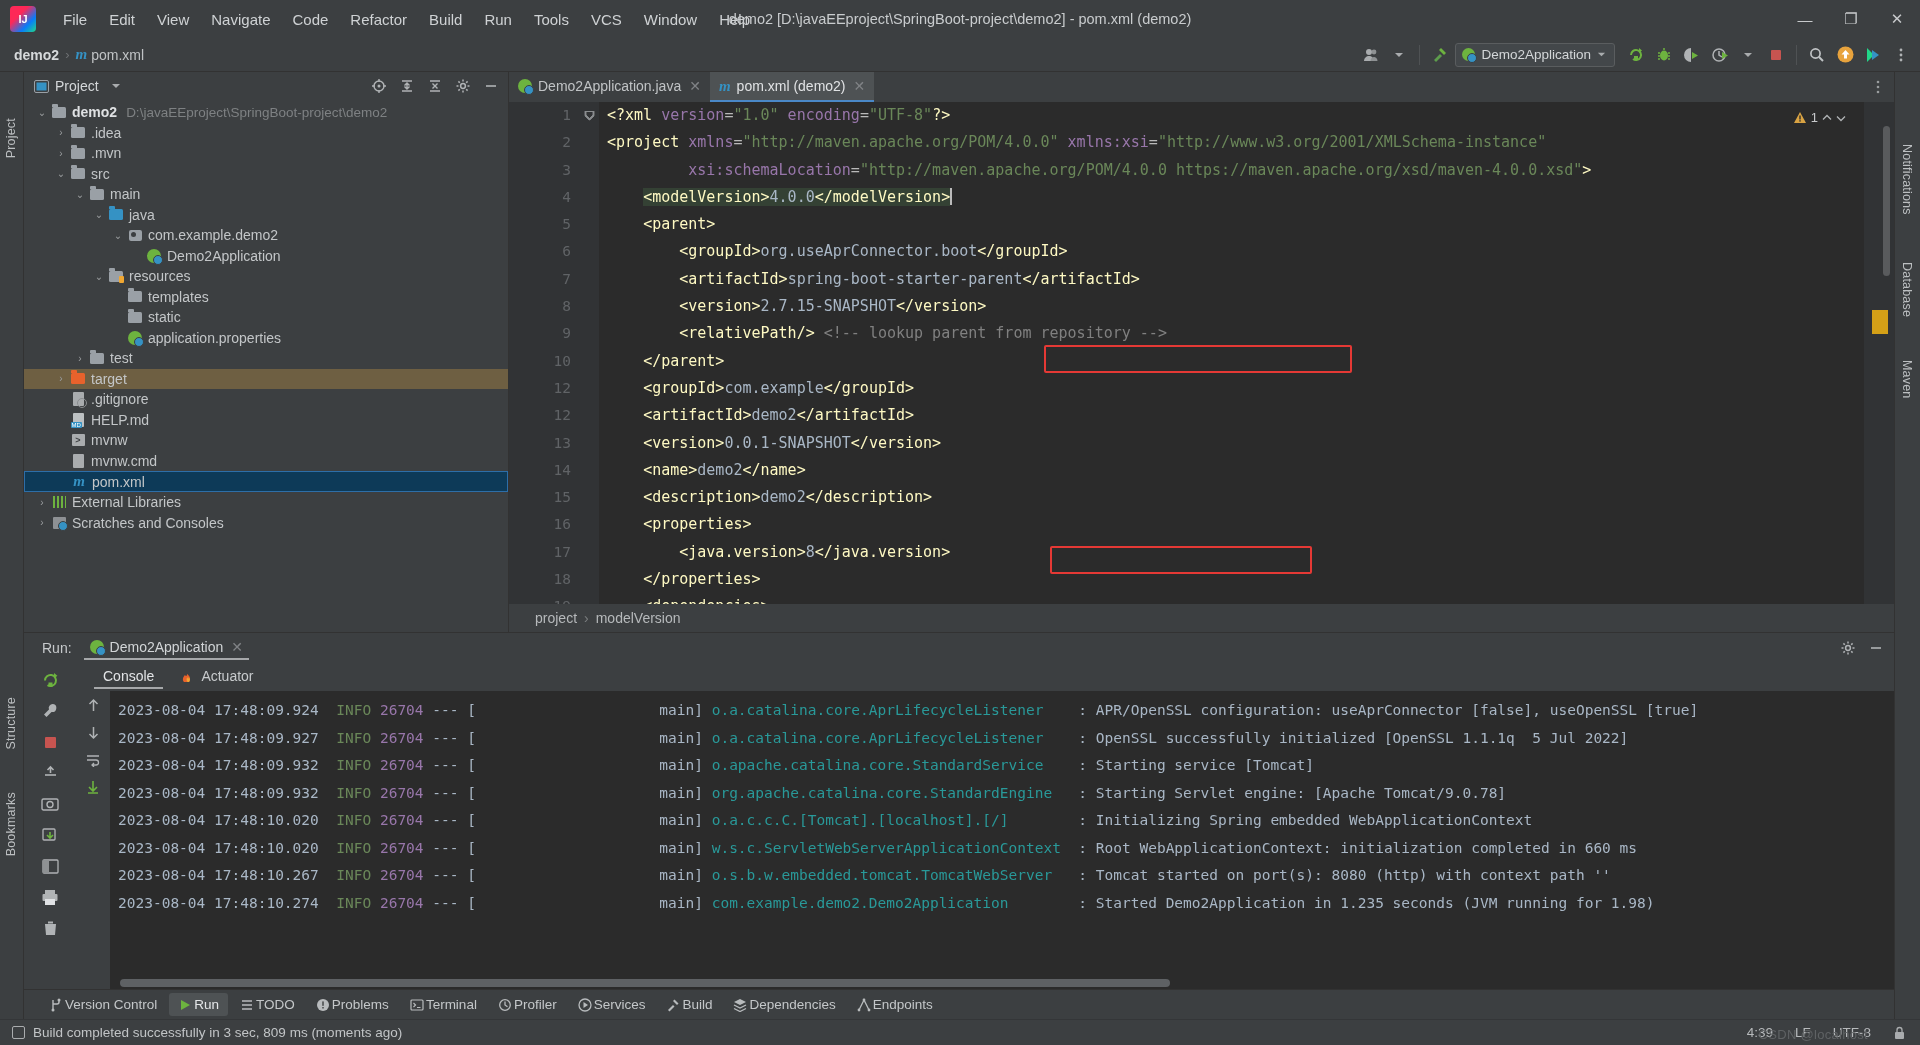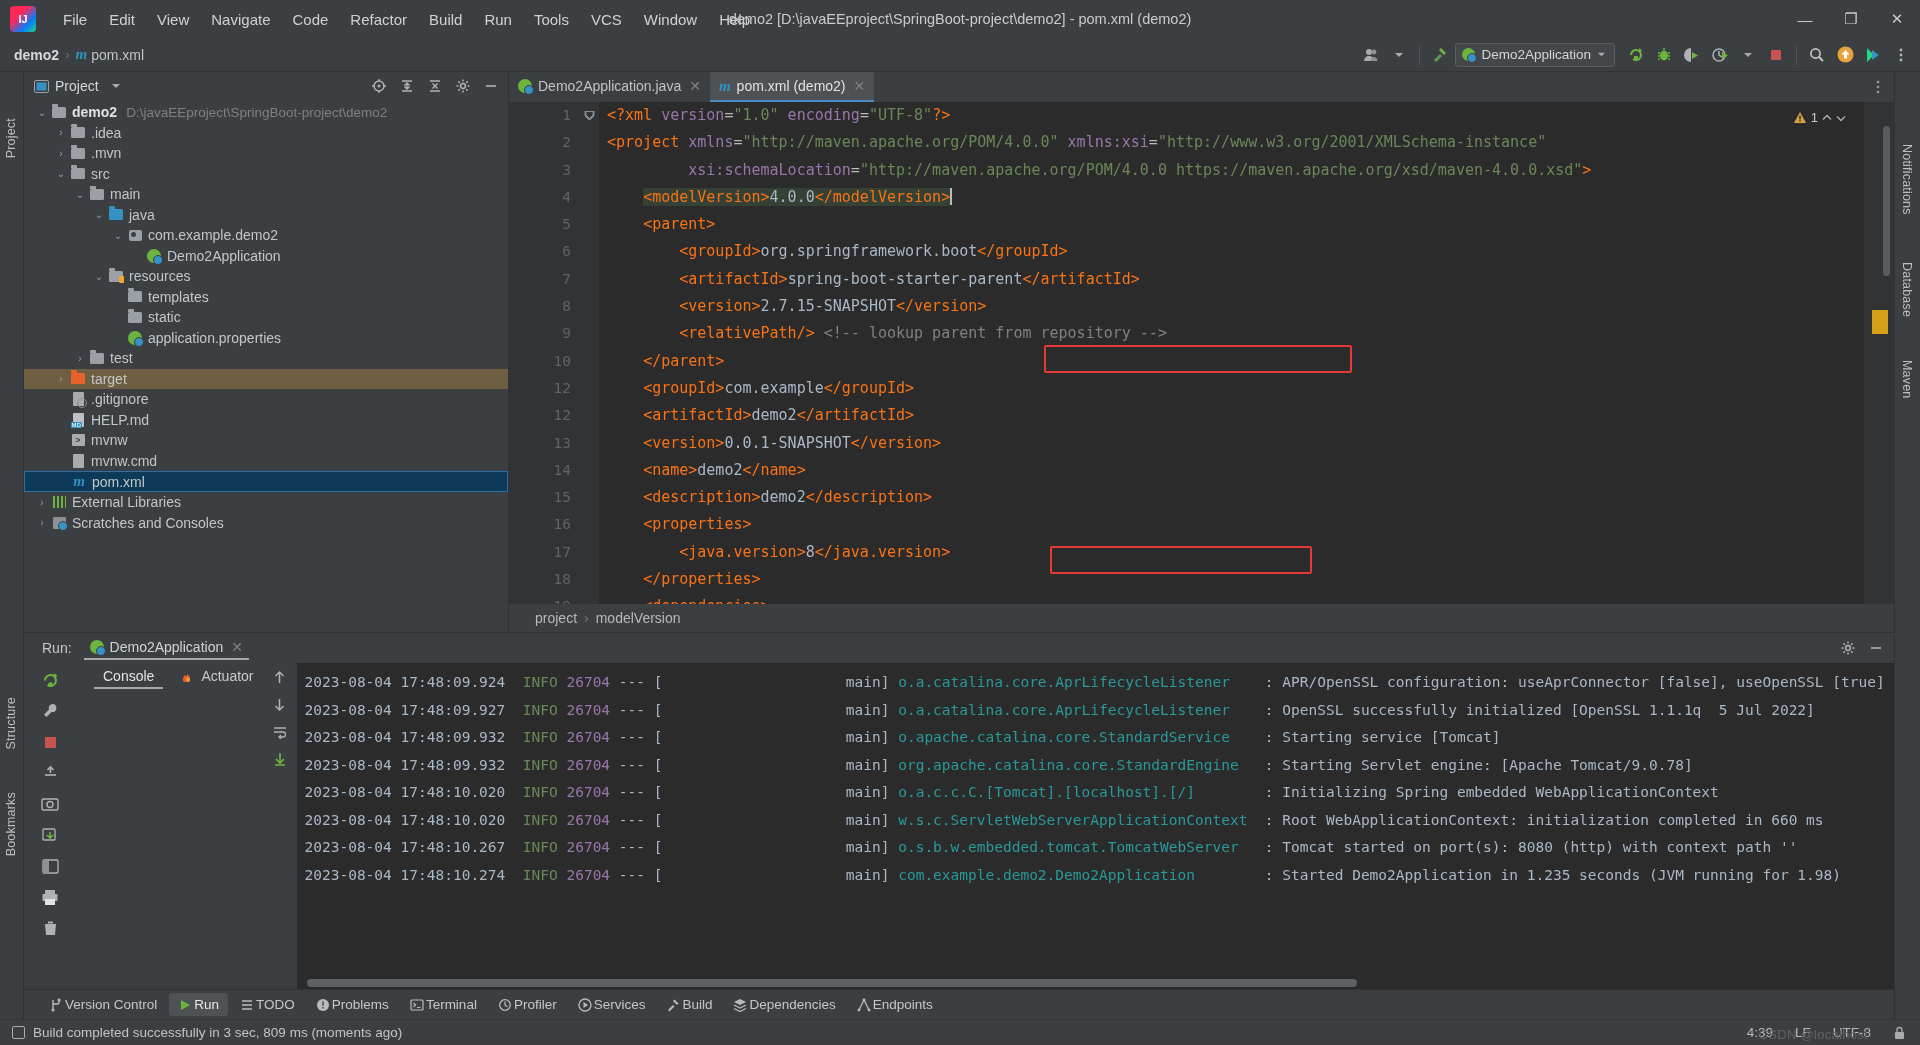--- a/index.html
+++ b/index.html
@@ -98,41 +98,41 @@
   .tabs .tright{ position:absolute; right:8px; top:0; height:30px; display:flex; align-items:center; color:#9a9d9f; }
 
   .codearea{ flex:1 1 auto; display:flex; position:relative; min-height:0; overflow:hidden; background:#2b2b2b;}
   .gutter{ width:72px; flex:0 0 72px; background:#313335; position:relative; }
   .gutter .ln{ height:27.3px; line-height:27.3px; text-align:right; padding-right:10px; color:#606366;
       font-family:"DejaVu Sans Mono", monospace; font-size:14.5px; }
   .foldcol{ width:18px; flex:0 0 18px; background:#313335; }
   .code{ flex:1 1 auto; position:relative; overflow:hidden; padding-left:8px;
       font-family:"DejaVu Sans Mono", monospace; font-size:15px; }
   .cl{ height:27.3px; line-height:27.3px; white-space:pre; }
-  .tag{ color:#f97316; } .attr{ color:#bababa;} .attrn{ color:#9876aa;}
+  .tag{ color:#fef9c3; } .attr{ color:#bababa;} .attrn{ color:#9876aa;}
   .val{ color:#6a8759; } .txt{ color:#a9b7c6; } .cmt{ color:#808080; }
   .hl{ background:#344134; }
   .caret{ display:inline-block; width:1.5px; height:17px; background:#bbb; vertical-align:-3px;}
   .redbox{ position:absolute; border:2.2px solid #e53935; border-radius:2px; pointer-events:none;}
   .ed-right{ width:30px; flex:0 0 30px; background:#313335; position:relative;}
   .warnchip{ position:absolute; top:8px; right:48px; display:flex; align-items:center; gap:4px; font-size:13px; color:#c8cacc;}
   .marker-y{ position:absolute; right:6px; width:16px; height:24px; background:#d4a017;}
   .scroll-v{ position:absolute; right:4px; width:7px; background:#595b5d; border-radius:4px;}
   .breadbar{ height:28px; flex:0 0 28px; background:#3c3f41; display:flex; align-items:center; padding-left:26px; gap:7px; font-size:14px; color:#b6b9bb;}
 
   
   .runpanel{ flex:1 1 auto; display:flex; flex-direction:column; background:#3c3f41; min-height:0; border-top:1px solid #323232;}
   .run-head{ height:30px; flex:0 0 30px; display:flex; align-items:center; padding-left:18px; gap:12px; position:relative;}
   .run-lbl{ font-size:14px; color:#c6c9cb; }
   .run-tab{ display:flex; align-items:center; gap:6px; font-size:14px; color:#d2d5d7; padding:3px 6px; border-bottom:2px solid #a6a8aa;}
   .run-head .hright{ position:absolute; right:10px; display:flex; gap:12px; align-items:center; color:#b0b3b5;}
   .run-body{ flex:1 1 auto; display:flex; min-height:0;}
   .runside{ width:52px; flex:0 0 52px; background:#3c3f41; display:flex; flex-direction:column; align-items:center; padding-top:6px; gap:9px;}
   .rs-ic{ width:24px; height:22px; display:flex; align-items:center; justify-content:center; }
-  .conswrap{ flex:1 1 auto; display:flex; min-width:0;}
+  .conswrap{ flex:1 1 auto; display:flex; flex-direction:column; min-width:0;}
   .constabs{ height:28px; flex:0 0 28px; display:flex; align-items:center; gap:8px; padding-left:18px;}
   .ct{ font-size:14px; color:#c7cacc; padding:3px 9px; border-bottom:2px solid transparent;}
   .ct.active{ border-bottom:2px solid #a6a8aa; color:#e2e4e6;}
   .ct.with{ display:flex; align-items:center; gap:6px;}
   .consbody{ flex:1 1 auto; display:flex; min-height:0; background:#2b2b2b;}
   .consgut{ width:34px; flex:0 0 34px; background:#3c3f41; display:flex; flex-direction:column; align-items:center; padding-top:6px; gap:12px; color:#b0b3b5;}
   .constext{ flex:1 1 auto; overflow:hidden; padding:6px 0 0 8px; font-family:"DejaVu Sans Mono",monospace; font-size:14.5px; position:relative;}
   .logline{ height:27.5px; line-height:27.5px; white-space:pre; color:#a9b7c6;}
   .lg-ts{ color:#a9b7c6;} .lg-info{ color:#6a8759;} .lg-pid{ color:#9876aa;}
   .lg-cls{ color:#299999;} .lg-msg{ color:#a9b7c6;margin-top:28px;}
@@ -595,21 +595,21 @@
                     <path d="M1.5 1.5h8v4l-4 4-4-4z" fill="none" stroke="#8a8d8f" stroke-width="1.2"></path>
                   </svg>
                 </div>
               </div>
             <div class="code" id="code" style="position: relative;">
                 <div class="cl"><span class="tag">&lt;?xml </span><span class="attrn">version</span><span class="attr">=</span><span class="val">"1.0"</span><span class="attrn"> encoding</span><span class="attr">=</span><span class="val">"UTF-8"</span><span class="tag">?&gt;</span></div>
                 <div class="cl"><span class="tag">&lt;project </span><span class="attrn">xmlns</span><span class="attr">=</span><span class="val">"http://maven.apache.org/POM/4.0.0"</span><span class="attrn"> xmlns:xsi</span><span class="attr">=</span><span class="val">"http://www.w3.org/2001/XMLSchema-instance"</span></div>
                 <div class="cl">         <span class="attrn">xsi:schemaLocation</span><span class="attr">=</span><span class="val">"http://maven.apache.org/POM/4.0.0 https://maven.apache.org/xsd/maven-4.0.0.xsd"</span><span class="tag">&gt;</span></div>
                 <div class="cl">    <span class="hl"><span class="tag">&lt;modelVersion&gt;</span><span class="txt">4.0.0</span><span class="tag">&lt;/modelVersion&gt;</span></span><span class="caret"></span></div>
                 <div class="cl">    <span class="tag">&lt;parent&gt;</span></div>
-                <div class="cl">        <span class="tag">&lt;groupId&gt;</span><span class="txt">org.springframework.boot</span><span class="tag">&lt;/groupId&gt;</span></div>
+                <div class="cl">        <span class="tag">&lt;groupId&gt;</span><span class="txt">org.useAprConnector.boot</span><span class="tag">&lt;/groupId&gt;</span></div>
                 <div class="cl">        <span class="tag">&lt;artifactId&gt;</span><span class="txt">spring-boot-starter-parent</span><span class="tag">&lt;/artifactId&gt;</span></div>
                 <div class="cl">        <span class="tag">&lt;version&gt;</span><span class="txt">2.7.15-SNAPSHOT</span><span class="tag">&lt;/version&gt;</span></div>
                 <div class="cl">        <span class="tag">&lt;relativePath/&gt;</span> <span class="cmt">&lt;!-- lookup parent from repository --&gt;</span></div>
                 <div class="cl">    <span class="tag">&lt;/parent&gt;</span></div>
                 <div class="cl">    <span class="tag">&lt;groupId&gt;</span><span class="txt">com.example</span><span class="tag">&lt;/groupId&gt;</span></div>
                 <div class="cl">    <span class="tag">&lt;artifactId&gt;</span><span class="txt">demo2</span><span class="tag">&lt;/artifactId&gt;</span></div>
                 <div class="cl">    <span class="tag">&lt;version&gt;</span><span class="txt">0.0.1-SNAPSHOT</span><span class="tag">&lt;/version&gt;</span></div>
                 <div class="cl">    <span class="tag">&lt;name&gt;</span><span class="txt">demo2</span><span class="tag">&lt;/name&gt;</span></div>
                 <div class="cl">    <span class="tag">&lt;description&gt;</span><span class="txt">demo2</span><span class="tag">&lt;/description&gt;</span></div>
                 <div class="cl">    <span class="tag">&lt;properties&gt;</span></div>

